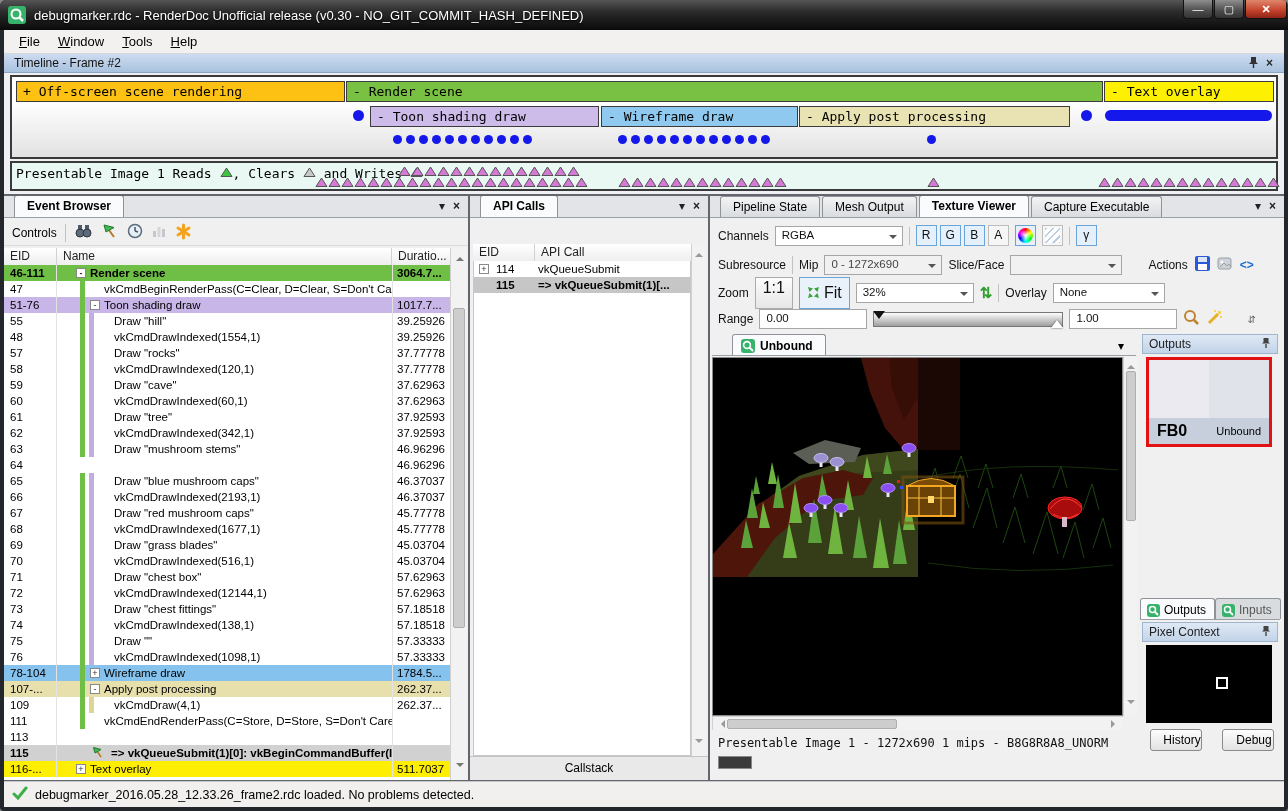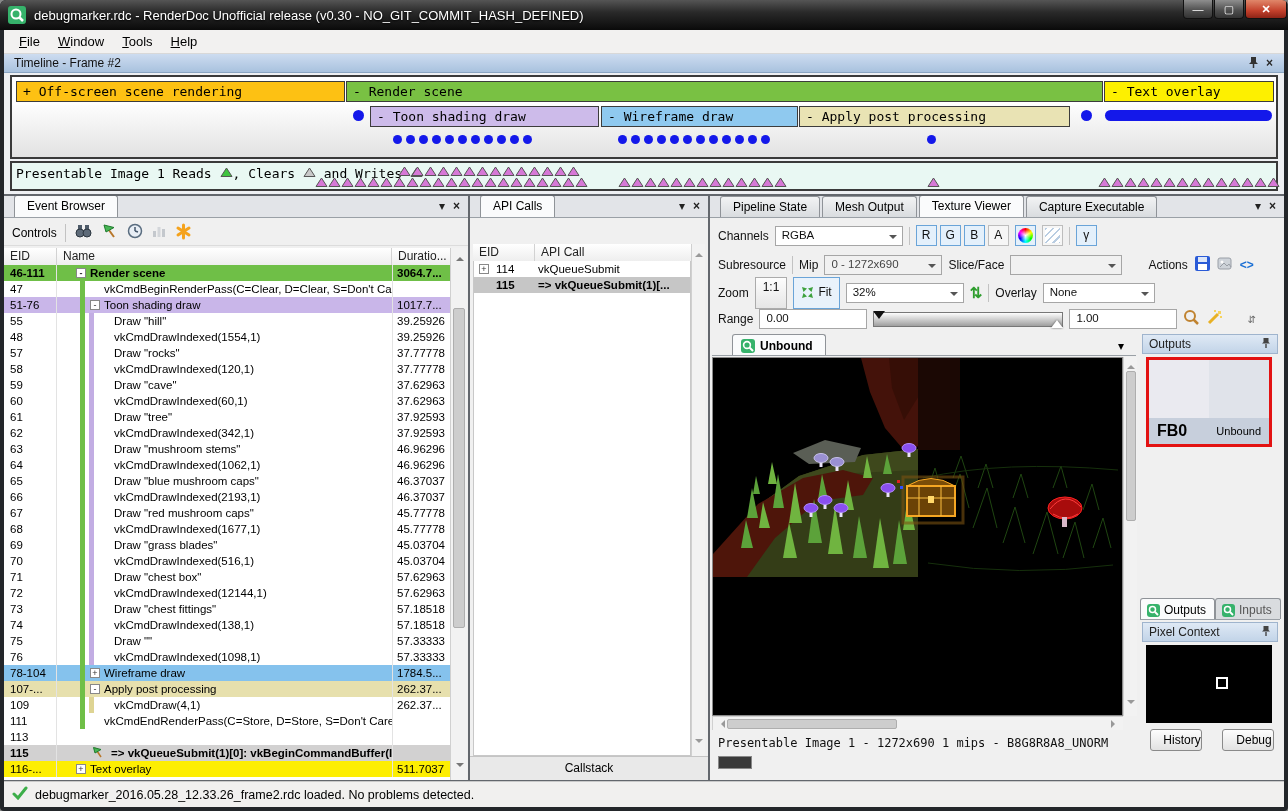--- a/index.html
+++ b/index.html
@@ -34,21 +34,21 @@
   .tl-dot{position:absolute;width:9px;height:9px;border-radius:50%;background:#1418ea;}
   .tl-bluebar{position:absolute;height:11px;border-radius:6px;background:#1418ea;}
   .tl-rowshade{position:absolute;left:0;width:1264px;background:linear-gradient(#fdfdfd,#e2e2e2);}
   .tri{position:absolute;width:13px;height:11px;}
   .pinx{color:#2a2a2a;font-size:12px;}
   
   .panel{background:#f0f0f0;overflow:hidden;}
   .tabrow{position:absolute;left:0;top:0;right:0;height:22px;background:#e2e4e8;border-bottom:1px solid #9aa0a6;display:flex;align-items:flex-end;padding-left:10px;}
   .tab{height:21px;padding:3px 12px 0 12px;font-size:12px;border:1px solid #8f9398;border-bottom:none;border-radius:3px 3px 0 0;
     background:linear-gradient(#f2f3f4,#d9dcdf);margin-right:2px;white-space:nowrap;}
-  .tab.active{background:#fafbfc;font-weight:normal;height:22px;}
+  .tab.active{background:#fafbfc;font-weight:bold;height:22px;}
   .panel-ctl{position:absolute;top:3px;display:flex;gap:8px;align-items:center;color:#222;}
   
   .toolbar{position:absolute;left:0;top:24px;width:464px;height:26px;background:#f0f0f0;display:flex;align-items:center;padding-left:8px;gap:8px;border-bottom:1px solid #dcdcdc;}
   .tsep{width:1px;height:18px;background:#c2c2c2;}
   .colhdr{position:absolute;display:flex;height:21px;background:linear-gradient(#ffffff,#ebebeb);border-bottom:1px solid #a8a8a8;font-size:12px;color:#222;}
   .colhdr>div{padding:1px 0 0 6px;border-right:1px solid #d2d2d2;overflow:hidden;white-space:nowrap;}
   .erows{position:absolute;left:0;top:69px;width:446px;height:515px;overflow:hidden;background:#fff;}
   .erow{position:relative;height:16px;width:446px;font-size:11.5px;line-height:16px;white-space:nowrap;background:#fff;}
   .erow .eid{position:absolute;left:0;top:0;width:53px;height:16px;padding-left:6px;border-right:1px solid #e3e3e3;overflow:hidden;}
   .erow .nm{position:absolute;left:53px;top:0;width:335px;height:16px;overflow:hidden;}
@@ -58,21 +58,21 @@
   .scroll{position:absolute;background:#f2f2f2;border-left:1px solid #d0d0d0;}
   .sthumb{position:absolute;background:#cdcdcd;border:1px solid #aeaeae;border-radius:2px;}
   .sarrow{position:absolute;width:0;height:0;}
   
   .txrow{position:absolute;left:0;width:574px;display:flex;align-items:center;padding-left:8px;gap:6px;font-size:12px;color:#111;}
   .combo{height:20px;border:1px solid #a6a6a6;background:#fff;position:relative;padding:2px 18px 0 6px;font-size:11.5px;white-space:nowrap;overflow:hidden;}
   .combo:after{content:"";position:absolute;right:5px;top:8px;border:4px solid transparent;border-top-color:#555;}
   .combo.gray{background:#f1f1f1;color:#444;}
   .chbtn{width:21px;height:21px;border:1px solid #bdbdbd;background:#f6f6f6;text-align:center;line-height:19px;font-size:12px;}
   .chbtn.on{border:1px solid #6aa4d8;background:#e4f0fb;}
-  .pushbtn{height:32px;border:1px solid #ababab;background:linear-gradient(#fdfdfd,#e6e6e6);border-radius:0;text-align:center;font-size:12px;line-height:19px;padding:0 7px;}
+  .pushbtn{height:32px;border:1px solid #ababab;background:linear-gradient(#fdfdfd,#e6e6e6);border-radius:0;text-align:center;font-size:16px;line-height:19px;padding:0 7px;}
   .pushbtn.on{border:1px solid #6aa4d8;background:#e9f2fb;}
   
   .ptab{height:21px;padding:2px 12px 0 8px;font-size:12px;font-weight:bold;border:1px solid #8f9398;border-bottom:none;border-radius:3px 3px 0 0;background:#fafbfc;display:flex;align-items:center;gap:5px;}
   .texview{position:absolute;border:1px solid #8a8a8a;background:#000;overflow:hidden;}
   .texstatus{position:absolute;font-family:"DejaVu Sans Mono",monospace;font-size:12px;color:#111;white-space:nowrap;}
   
   .sidehdr{position:absolute;height:20px;background:linear-gradient(#dfe9f5,#c2d4e8);border:1px solid #9fb4cd;font-size:12px;color:#222;display:flex;align-items:center;padding:0 6px;justify-content:space-between;}
   .fb0{position:absolute;border:3px solid #e31212;background:linear-gradient(90deg,#eaeaf0 50%,#e0e3ea 50%);}
   .fb0 .cap{position:absolute;left:0;bottom:0;right:0;height:26px;background:#c7cfdc;display:flex;align-items:center;padding:0 8px;justify-content:space-between;}
   .stab{height:21px;border:1px solid #8f9398;border-bottom:none;border-radius:3px 3px 0 0;padding:2px 8px 0 6px;font-size:12px;display:flex;align-items:center;gap:4px;background:#d9dcdf;}
@@ -501,25 +501,20 @@
             <div class="eid">63</div>
             <div class="nm">
               <div class="strip" style="left: 23px; background: rgb(111, 191, 71);"></div>
               <div class="strip" style="left: 32px; background: rgb(194, 173, 227);"></div>
               <span style="position: absolute; left: 57px; top: 0px;">Draw "mushroom stems"</span>
             </div>
             <div class="dur">46.96296</div>
           </div>
           <div class="erow">
             <div class="eid">64</div>
-            <div class="nm">
-              <div class="strip" style="left: 23px; background: rgb(111, 191, 71);"></div>
-              <div class="strip" style="left: 32px; background: rgb(194, 173, 227);"></div>
-              <span style="position: absolute; left: 57px; top: 0px;">vkCmdDrawIndexed(1062,1)</span>
-            </div>
             <div class="dur">46.96296</div>
           </div>
           <div class="erow">
             <div class="eid">65</div>
             <div class="nm">
               <div class="strip" style="left: 23px; background: rgb(111, 191, 71);"></div>
               <div class="strip" style="left: 32px; background: rgb(194, 173, 227);"></div>
               <span style="position: absolute; left: 57px; top: 0px;">Draw "blue mushroom caps"</span>
             </div>
             <div class="dur">46.37037</div>

